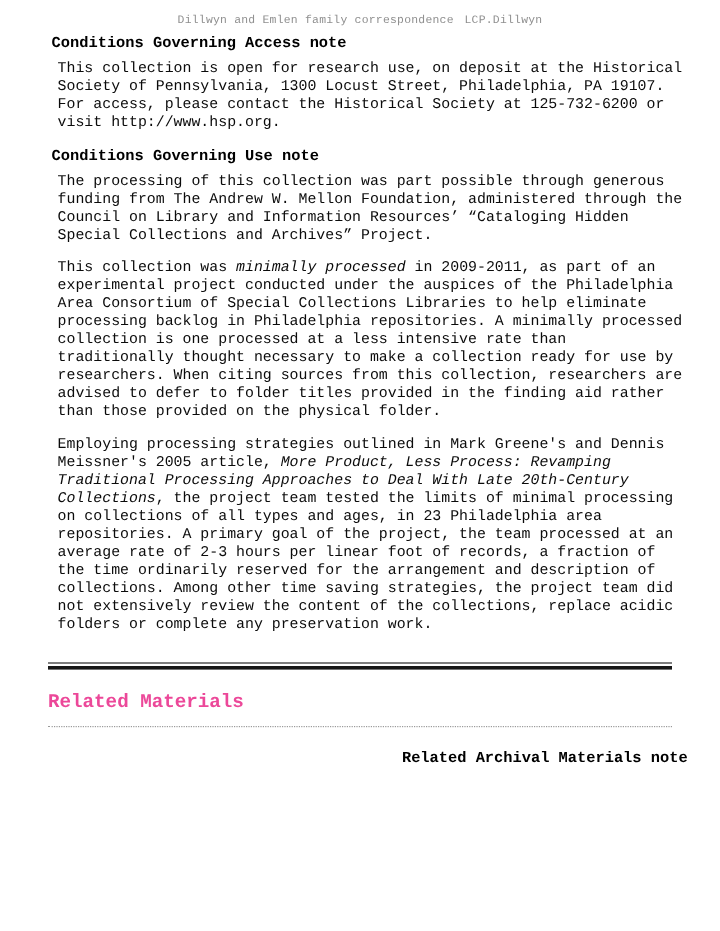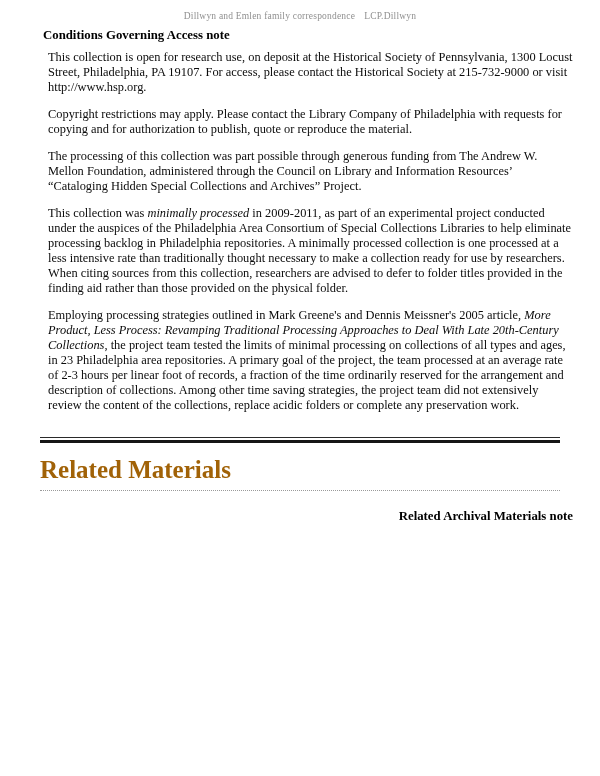--- a/index.html
+++ b/index.html
@@ -1,20 +1,20 @@
 <!DOCTYPE html>
 <html><head>
 <meta charset="utf-8">
 <style>
   html,body{margin:0;padding:0;background:#ffffff;}
   .page{
     position:relative;
     width:600px;height:776px;
     background:#ffffff;
-    font-family:Liberation Serif, serif;
+    font-family:Liberation Mono, monospace;
     color:#111;
     overflow:hidden;
   }
   .running-header{
     position:absolute;top:11px;left:0;right:0;
     text-align:center;
     font-size:9.5px;
     color:#8f8f8f;
     letter-spacing:.2px;
   }
@@ -41,24 +41,24 @@
   }
   .italic{font-style:italic;text-align:right;}
   .thick-rule{
     width:520px;
     margin:24px 0 0 -3px;
     height:2px;
     border-top:1px solid #2a2a2a;
     border-bottom:3px solid #161616;
   }
   h1.related-heading{
-    font-size:25px;
+    font-size:16px;
     line-height:22px;
     font-weight:bold;
-    color:#a16207;
+    color:#ec4899;
     margin:16px 0 0 -3px;
   }
   .dotted-rule{
     width:520px;
     margin:9px 0 0 -3px;
     border-top:1px dotted #9a9a9a;
     height:0;
   }
   h3.related-sub{
     font-size:12.8px;
@@ -82,25 +82,25 @@
 <div class="page">
 
   <div class="running-header">
     <span>Dillwyn and Emlen family correspondence</span><span class="header-id">LCP.Dillwyn</span>
   </div>
 
   <div class="content">
 
     <section>
       <h3 class="note-heading">Conditions Governing Access note</h3>
-      <p class="body-para"><span>This collection is open for research use, on deposit at the Historical Society of Pennsylvania, 1300 Locust Street, Philadelphia, PA 19107. For access, please contact the Historical Society at 215-732-9000 or visit http://www.hsp.org.</span></p>
+      <p class="body-para"><span>This collection is open for research use, on deposit at the Historical Society of Pennsylvania, 1300 Locust Street, Philadelphia, PA 19107. For access, please contact the Historical Society at 125-732-6200 or visit http://www.hsp.org.</span></p>
     </section>
 
     <section>
-      <p class="body-para"><span>Copyright restrictions may apply. Please contact the Library Company of Philadelphia with requests for copying and for authorization to publish, quote or reproduce the material.</span></p>
+      <h3 class="note-heading">Conditions Governing Use note</h3>
     </section>
 
     <section>
     </section>
 
     <section>
       <p class="body-para"><span>The processing of this collection was part possible through generous funding from The Andrew W. Mellon Foundation, administered through the Council on Library and Information Resources’ “Cataloging Hidden Special Collections and Archives” Project.</span></p>
       <p class="body-para"><span>This collection was </span><span class="italic">minimally processed</span><span> in 2009-2011, as part of an experimental project conducted under the auspices of the Philadelphia Area Consortium of Special Collections Libraries to help eliminate processing backlog in Philadelphia repositories. A minimally processed collection is one processed at a less intensive rate than traditionally thought necessary to make a collection ready for use by researchers. When citing sources from this collection, researchers are advised to defer to folder titles provided in the finding aid rather than those provided on the physical folder.</span></p>
       <p class="body-para"><span>Employing processing strategies outlined in Mark Greene's and Dennis Meissner's 2005 article, </span><span class="italic">More Product, Less Process: Revamping Traditional Processing Approaches to Deal With Late 20th-Century Collections</span><span>, the project team tested the limits of minimal processing on collections of all types and ages, in 23 Philadelphia area repositories. A primary goal of the project, the team processed at an average rate of 2-3 hours per linear foot of records, a fraction of the time ordinarily reserved for the arrangement and description of collections. Among other time saving strategies, the project team did not extensively review the content of the collections, replace acidic folders or complete any preservation work.</span></p>
     </section>

